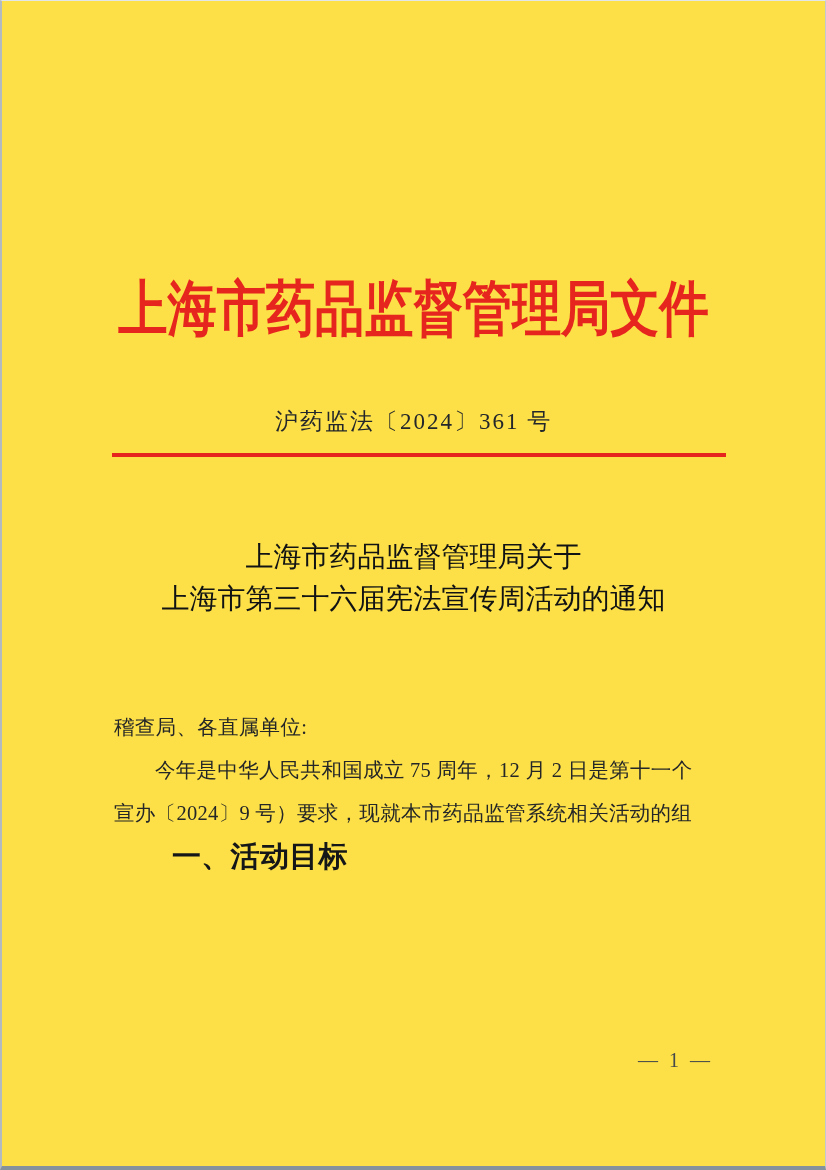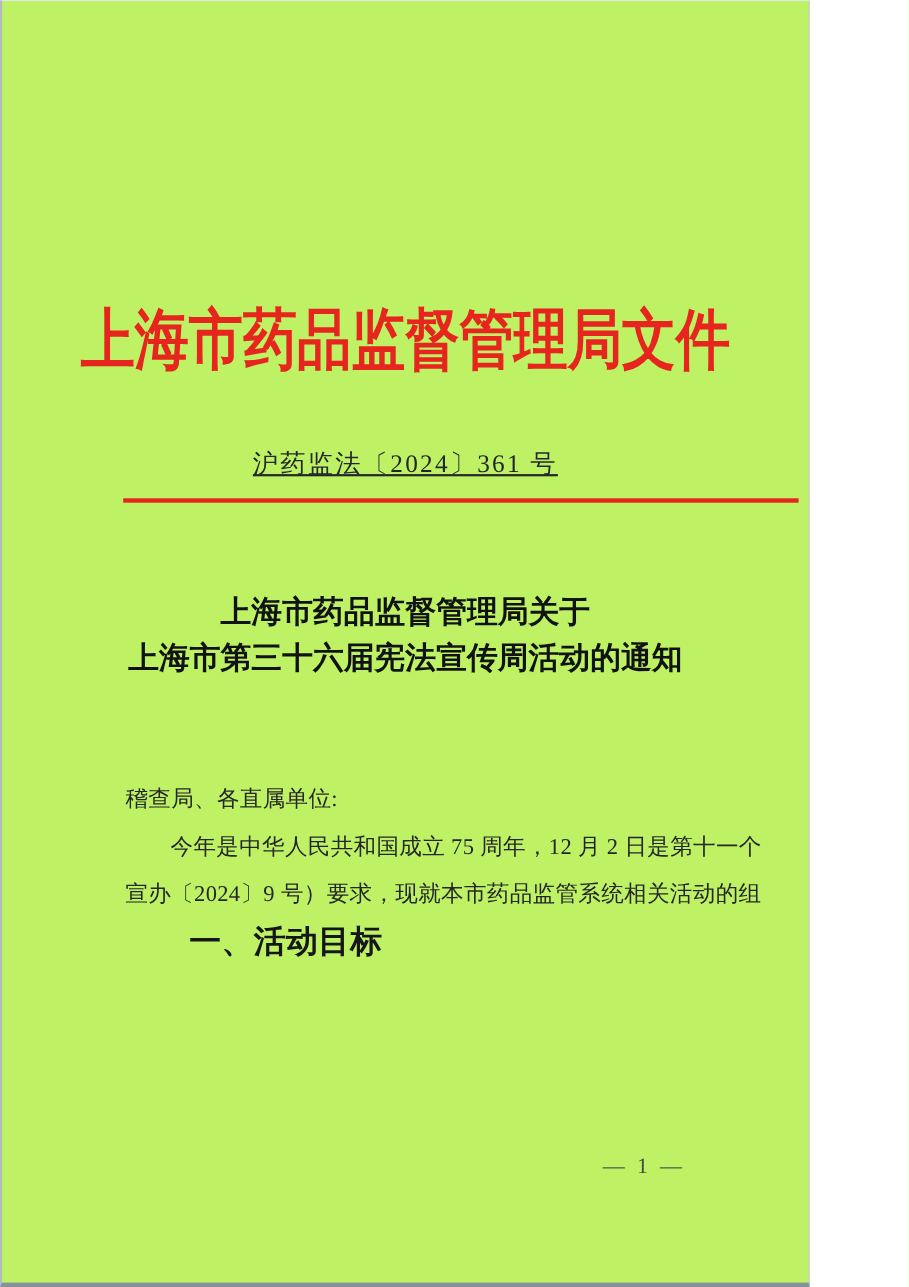--- a/index.html
+++ b/index.html
@@ -3,23 +3,23 @@
 <meta charset="utf-8">
 <style>
   html, body {
     margin: 0;
     padding: 0;
     background: #ffffff;
     font-family: "Liberation Serif", "DejaVu Serif", serif;
   }
   .page {
     position: relative;
-    width: 736px;
+    width: 826px;
     height: 1170px;
-    background: #bef264;
+    background: #fde047;
     box-sizing: border-box;
     border-top: 1px solid #e3e6e8;
     border-left: 2px solid #b3bac0;
     border-right: 1px solid #c2c9cf;
     border-bottom: 4px solid #86929b;
     overflow: hidden;
     padding-left: 42px;
   }
   .agency-title {
     position: absolute;
@@ -40,42 +40,41 @@
     position: absolute;
     top: 406px;
     left: 0;
     width: 100%;
     text-align: center;
     font-size: 23px;
     line-height: 30px;
     color: #23272b;
     letter-spacing: 2px;
     white-space: nowrap;
-    text-decoration: underline;
   }
   .red-line {
     position: absolute;
     top: 452px;
     left: 110px;
     width: 614px;
     height: 4px;
     background: var(--accent, #e6251e);
   }
   .notice-title {
     position: absolute;
     top: 535px;
     left: 0;
     width: 100%;
     text-align: center;
     color: #101214;
   }
   .notice-title .doc-line {
     font-size: 28px;
     line-height: 42px;
-    font-weight: 700;
+    font-weight: 400;
     white-space: nowrap;
     font-family: "Liberation Serif", "DejaVu Serif", serif;
   }
   .body-text {
     position: absolute;
     top: 705px;
     left: 112px;
     width: 626px;
     color: #242628;
     font-size: 20.5px;

